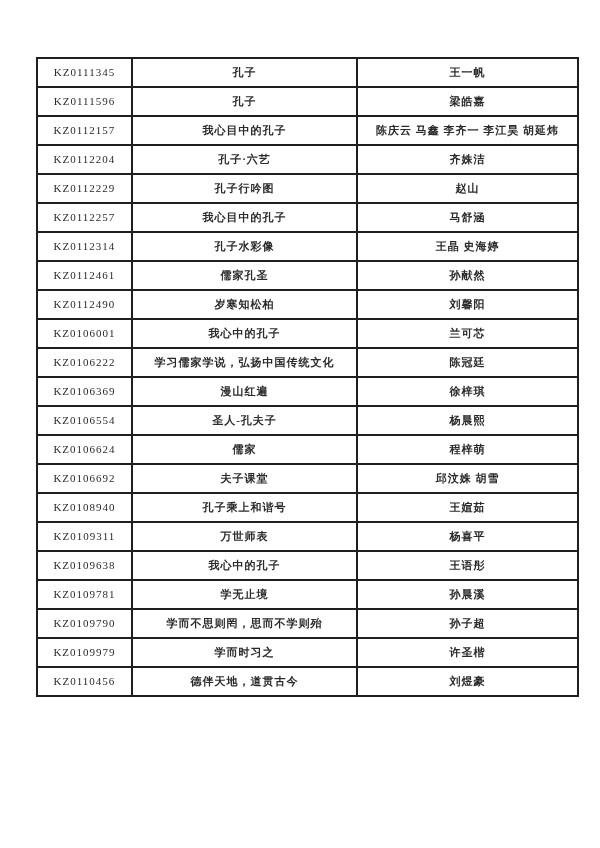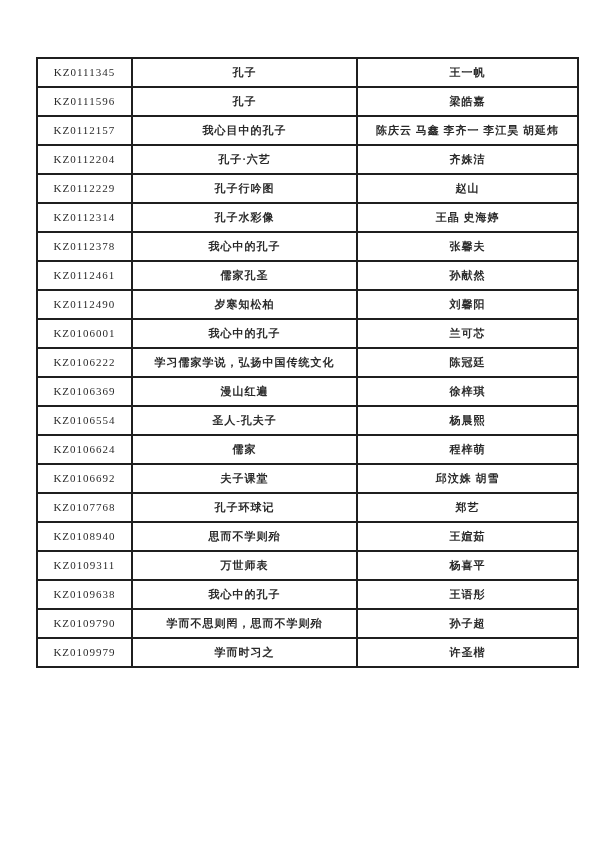--- a/index.html
+++ b/index.html
@@ -76,32 +76,32 @@
     <td class="col-title">孔子·六艺</td>
     <td class="col-authors">齐姝洁</td>
   </tr>
 
   <tr>
     <td class="col-id">KZ0112229</td>
     <td class="col-title">孔子行吟图</td>
     <td class="col-authors">赵山</td>
   </tr>
 
+  <tr>
+    <td class="col-id">KZ0112257</td>
+    <td class="col-title">我心目中的孔子</td>
+    <td class="col-authors">马舒涵</td>
+  </tr>
 
   <tr>
     <td class="col-id">KZ0112314</td>
     <td class="col-title">孔子水彩像</td>
     <td class="col-authors">王晶 史海婷</td>
   </tr>
 
-  <tr>
-    <td class="col-id">KZ0112378</td>
-    <td class="col-title">我心中的孔子</td>
-    <td class="col-authors">张馨夫</td>
-  </tr>
 
 
 
   <tr>
     <td class="col-id">KZ0112461</td>
     <td class="col-title">儒家孔圣</td>
     <td class="col-authors">孙献然</td>
   </tr>
 
   <tr>
@@ -139,53 +139,58 @@
     <td class="col-title">儒家</td>
     <td class="col-authors">程梓萌</td>
   </tr>
 
   <tr>
     <td class="col-id">KZ0106692</td>
     <td class="col-title">夫子课堂</td>
     <td class="col-authors">邱汶姝 胡雪</td>
   </tr>
 
-  <tr>
-    <td class="col-id">KZ0107768</td>
-    <td class="col-title">孔子环球记</td>
-    <td class="col-authors">郑艺</td>
-  </tr>
 
   <tr>
     <td class="col-id">KZ0108940</td>
-    <td class="col-title">思而不学则殆</td>
+    <td class="col-title">孔子乘上和谐号</td>
     <td class="col-authors">王媗茹</td>
   </tr>
 
   <tr>
     <td class="col-id">KZ0109311</td>
     <td class="col-title">万世师表</td>
     <td class="col-authors">杨喜平</td>
   </tr>
 
 
   <tr>
     <td class="col-id">KZ0109638</td>
     <td class="col-title">我心中的孔子</td>
     <td class="col-authors">王语彤</td>
   </tr>
 
+  <tr>
+    <td class="col-id">KZ0109781</td>
+    <td class="col-title">学无止境</td>
+    <td class="col-authors">孙晨溪</td>
+  </tr>
 
   <tr>
     <td class="col-id">KZ0109790</td>
     <td class="col-title">学而不思则罔，思而不学则殆</td>
     <td class="col-authors">孙子超</td>
   </tr>
 
   <tr>
     <td class="col-id">KZ0109979</td>
     <td class="col-title">学而时习之</td>
     <td class="col-authors">许圣楷</td>
   </tr>
 
+  <tr>
+    <td class="col-id">KZ0110456</td>
+    <td class="col-title">德伴天地，道贯古今</td>
+    <td class="col-authors">刘煜豪</td>
+  </tr>
 </tbody>
   </table>
 </div>
 
 </body></html>

